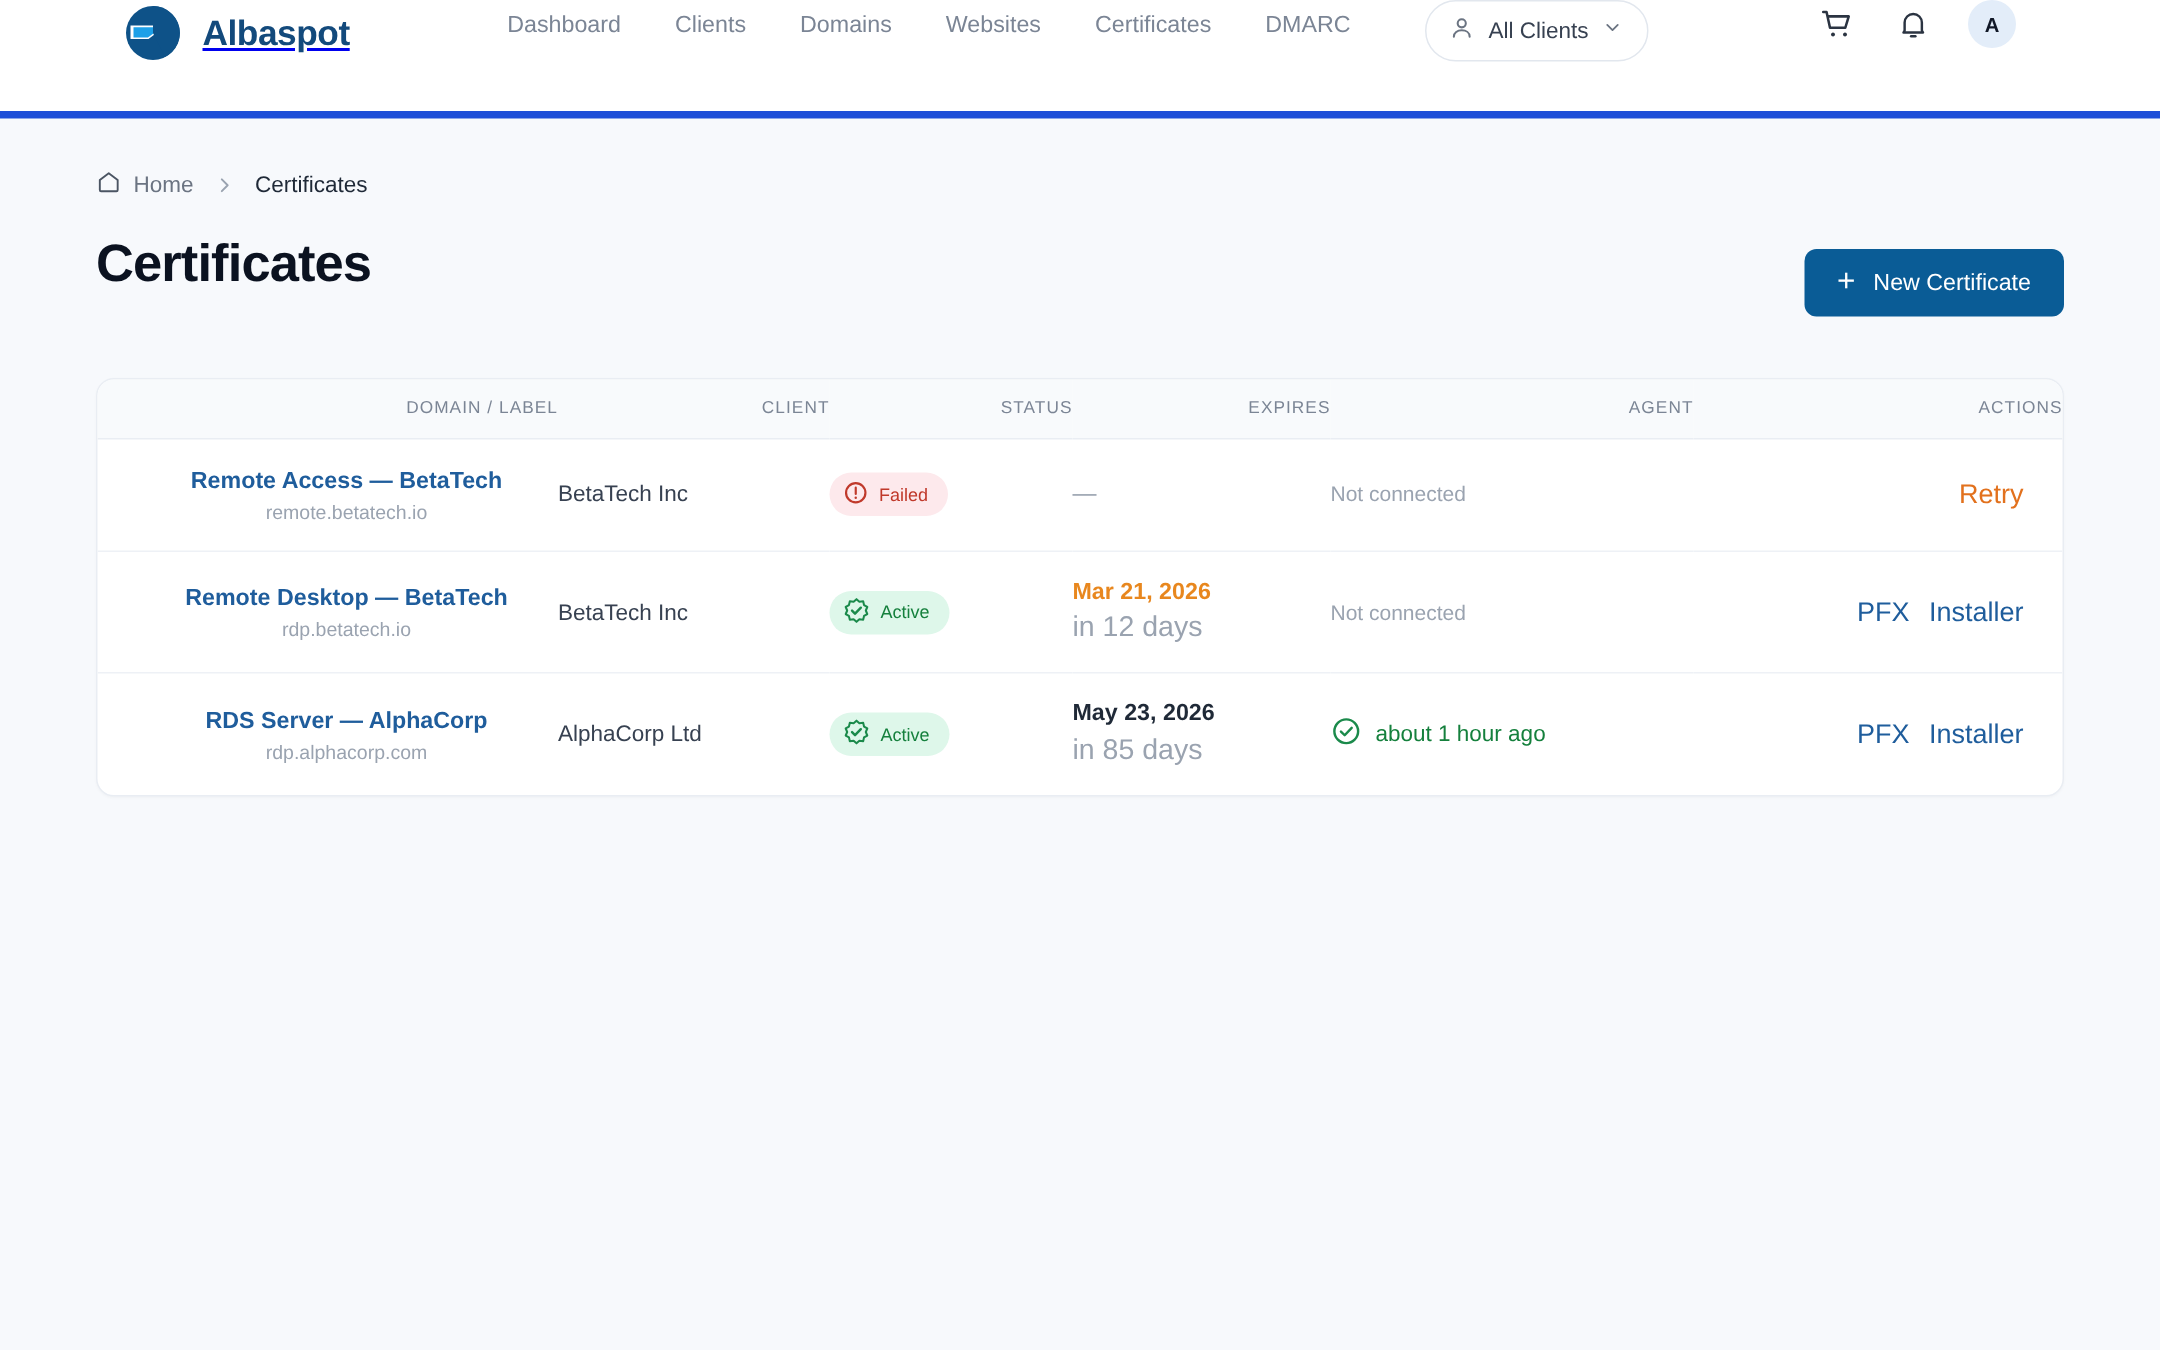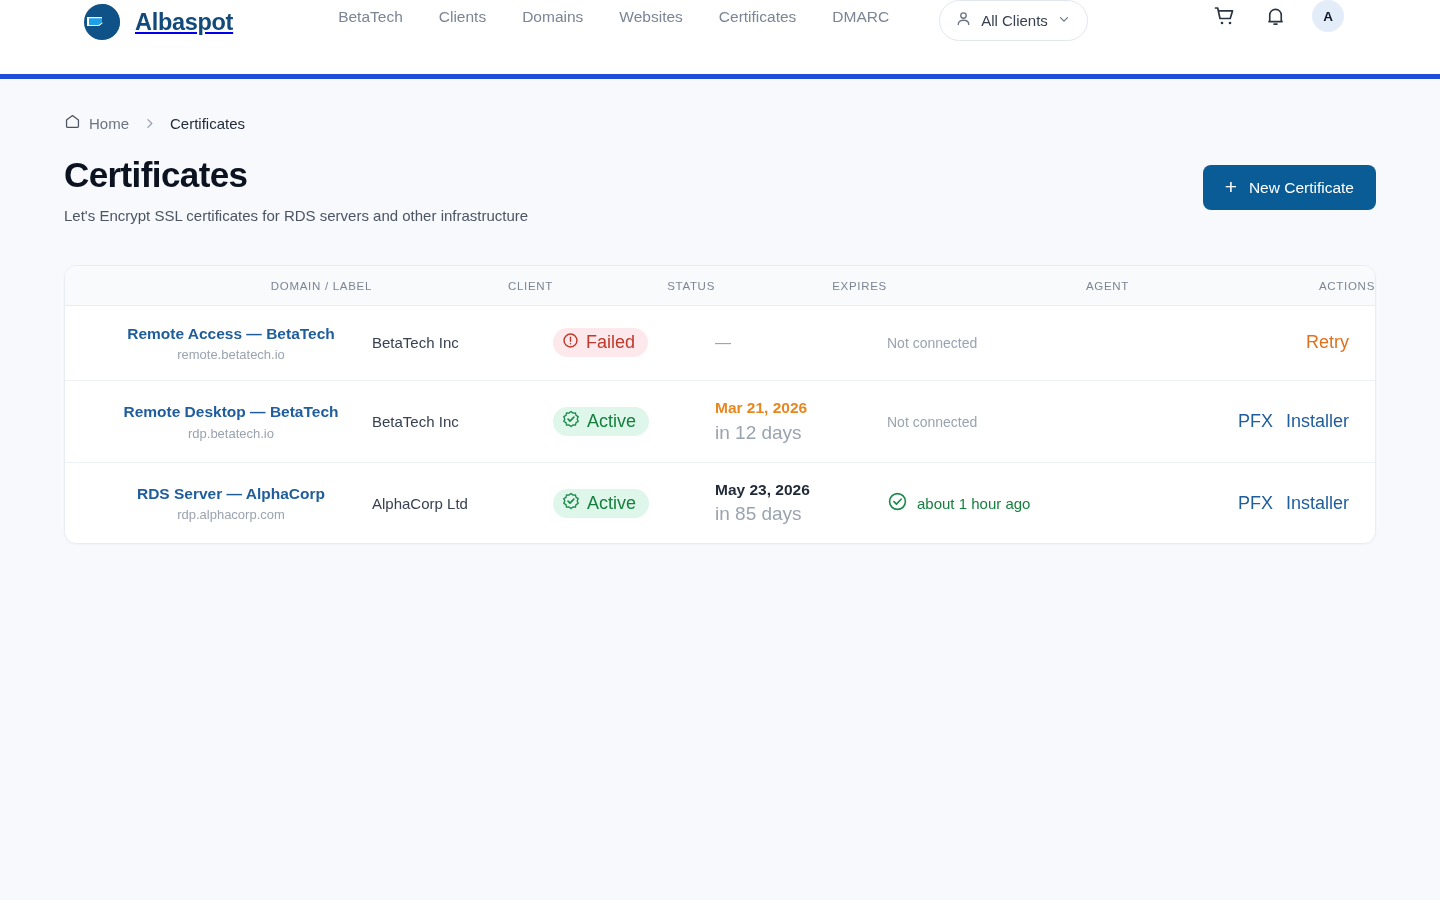--- a/index.html
+++ b/index.html
@@ -200,21 +200,21 @@
   }
   .client-name { color: #374151; }
 
   .badge {
     display: inline-flex;
     align-items: center;
     gap: 7px;
     height: 29px;
     border-radius: 15px;
     padding: 0 13px 0 9px;
-    font-size: 18px;
+    font-size: 12px;
   }
   .badge-failed { background: #fde9ec; color: #c0392b; }
   .badge-active { background: #def7ea; color: #15803d; }
 
   .exp-date { font-weight: bold; font-size: 15.5px; color: #1f2937; line-height: 1.2; }
   .exp-date.warn { color: #e8871e; }
   .exp-rel { color: #9aa3b0; font-size: 19px; margin-top: 4px; }
   .exp-dash { color: #9aa3b0; font-size: 16px; }
 
   .agent-none { color: #9aa3b0; font-size: 14px; }
@@ -244,21 +244,21 @@
         <circle cx="22" cy="22" r="18" fill="#0e5288"></circle>
         <path d="M7 17 L31 17 L19 26 L7 26 Z" fill="#ffffff"></path>
         <path d="M9 18.2 L28 18.2 L18.6 25 L9 25 Z" fill="#1ca0e8"></path>
         <path d="M22 4 A18 18 0 0 1 30 38 L22 22 Z" fill="#0e5288"></path>
       </svg>
     </span>
     <span class="brand-name">Albaspot</span>
   </a>
 
   <nav class="mainnav">
-    <a href="#">BetaTech</a>
+    <a href="#">Dashboard</a>
     <a href="#">Clients</a>
     <a href="#">Domains</a>
     <a href="#">Websites</a>
     <a href="#">Certificates</a>
     <a href="#">DMARC</a>
   </nav>
 
   <div class="client-select">
     <span>
       <svg width="17" height="17" viewBox="0 0 20 20" fill="none" stroke="#6b7482" stroke-width="1.6" stroke-linecap="round" stroke-linejoin="round">
@@ -307,21 +307,20 @@
       <svg width="13" height="13" viewBox="0 0 20 20" fill="none" stroke="#9aa3b0" stroke-width="2" stroke-linecap="round" stroke-linejoin="round">
         <path d="M7.5 4l6 6-6 6"></path>
       </svg>
     </span>
     <span class="current">Certificates</span>
   </div>
 
   <div class="page-head">
     <div>
       <h1 class="page-title">Certificates</h1>
-      <div class="page-sub">Let's Encrypt SSL certificates for RDS servers and other infrastructure</div>
     </div>
     <button class="new-btn">
       <span class="plus">+</span>
       <span>New Certificate</span>
     </button>
   </div>
 
   <div class="card">
     <table>
       <colgroup>

